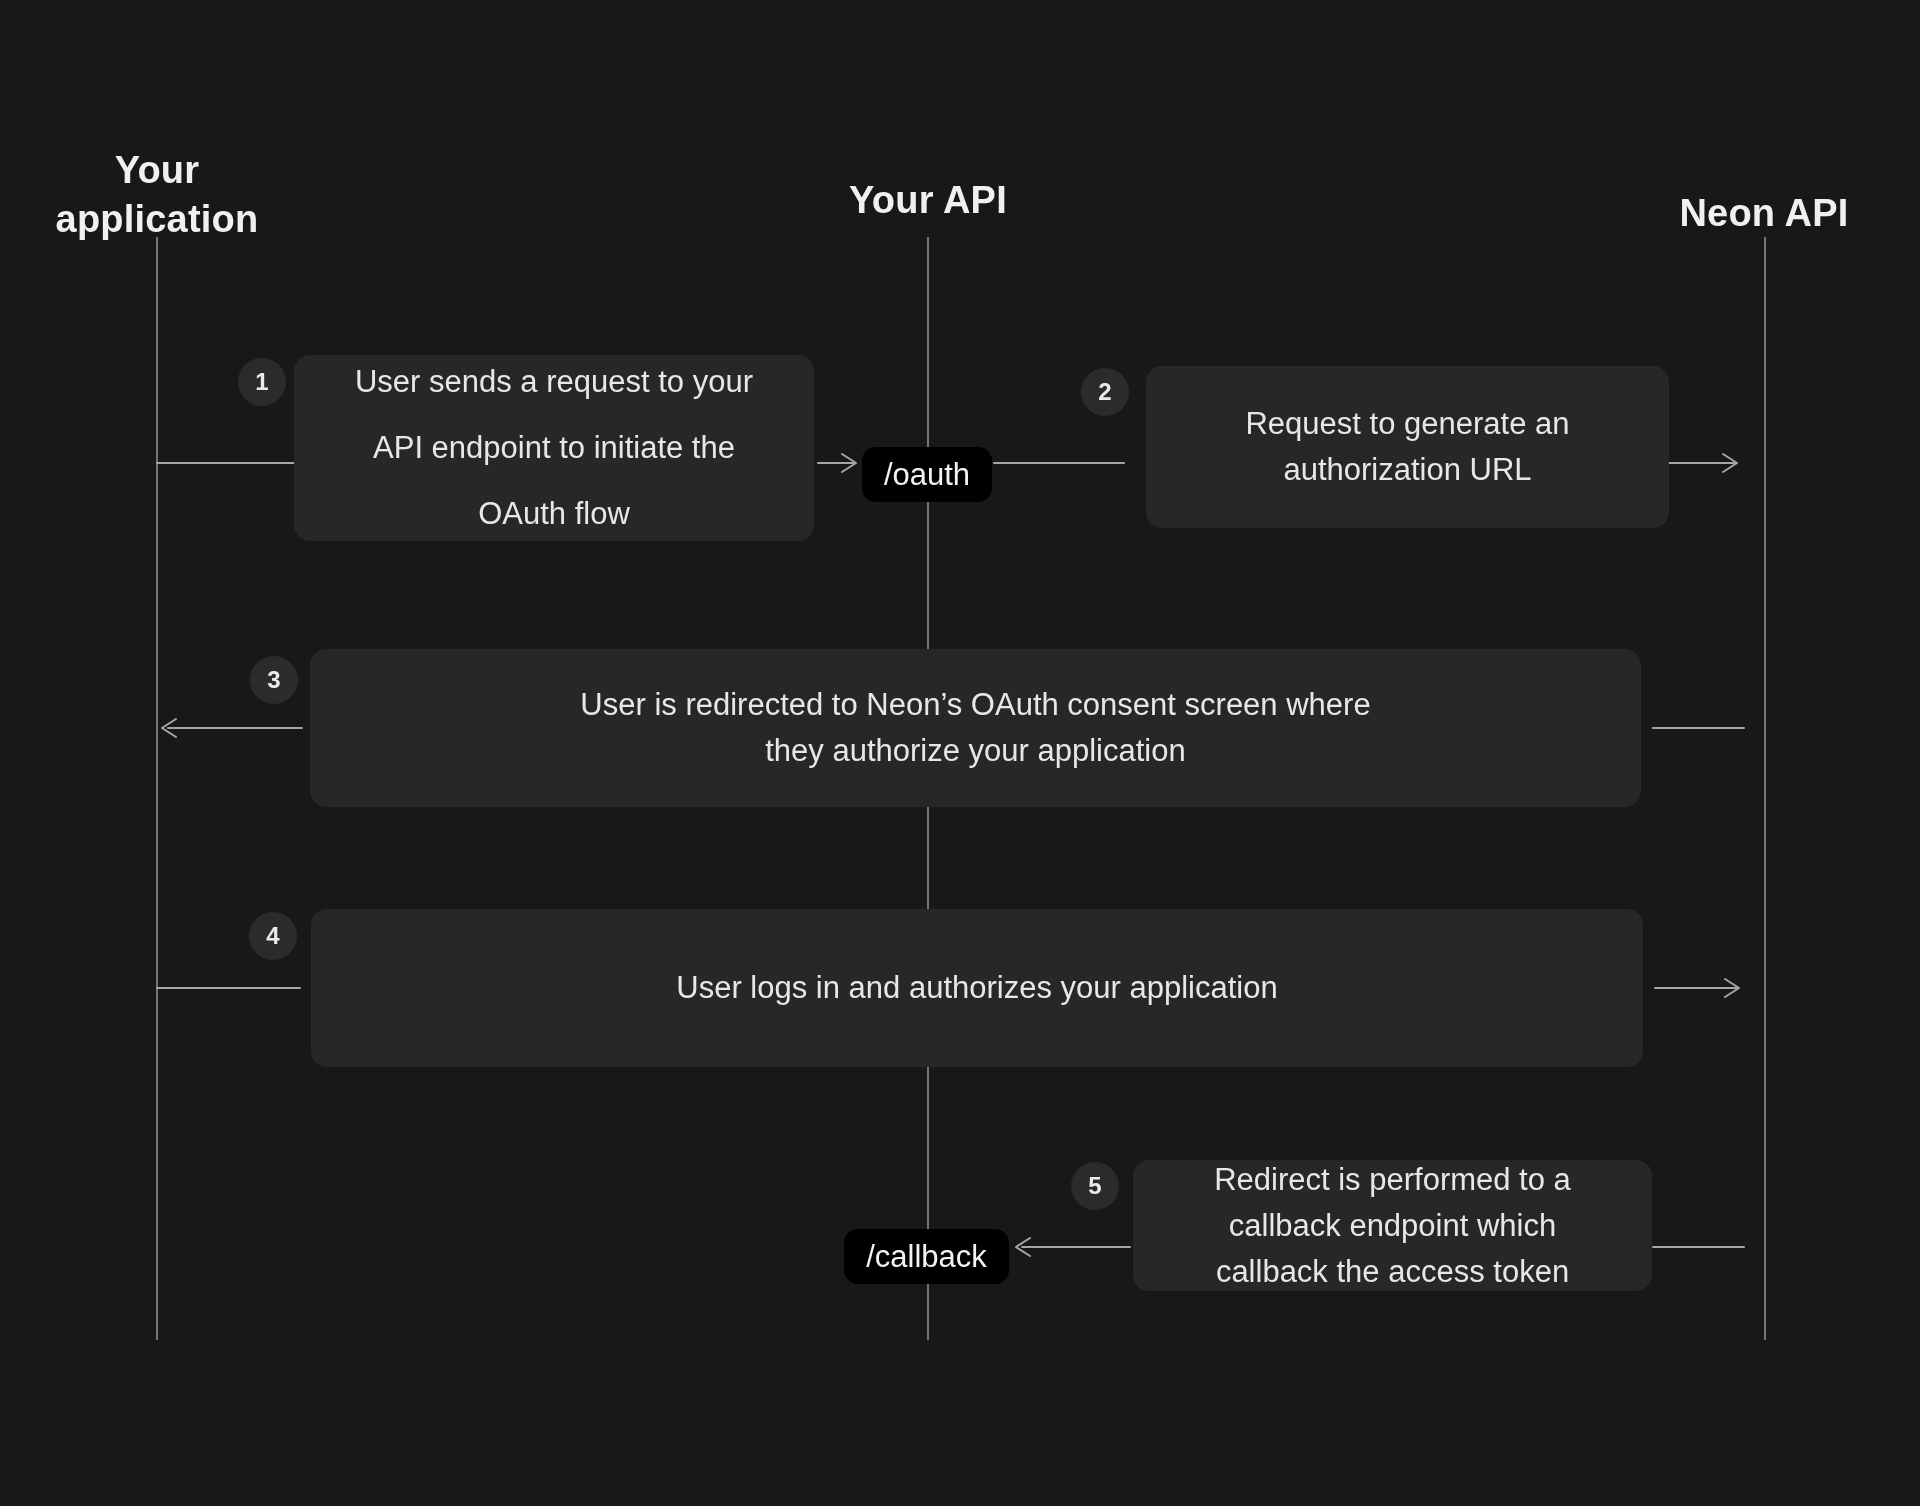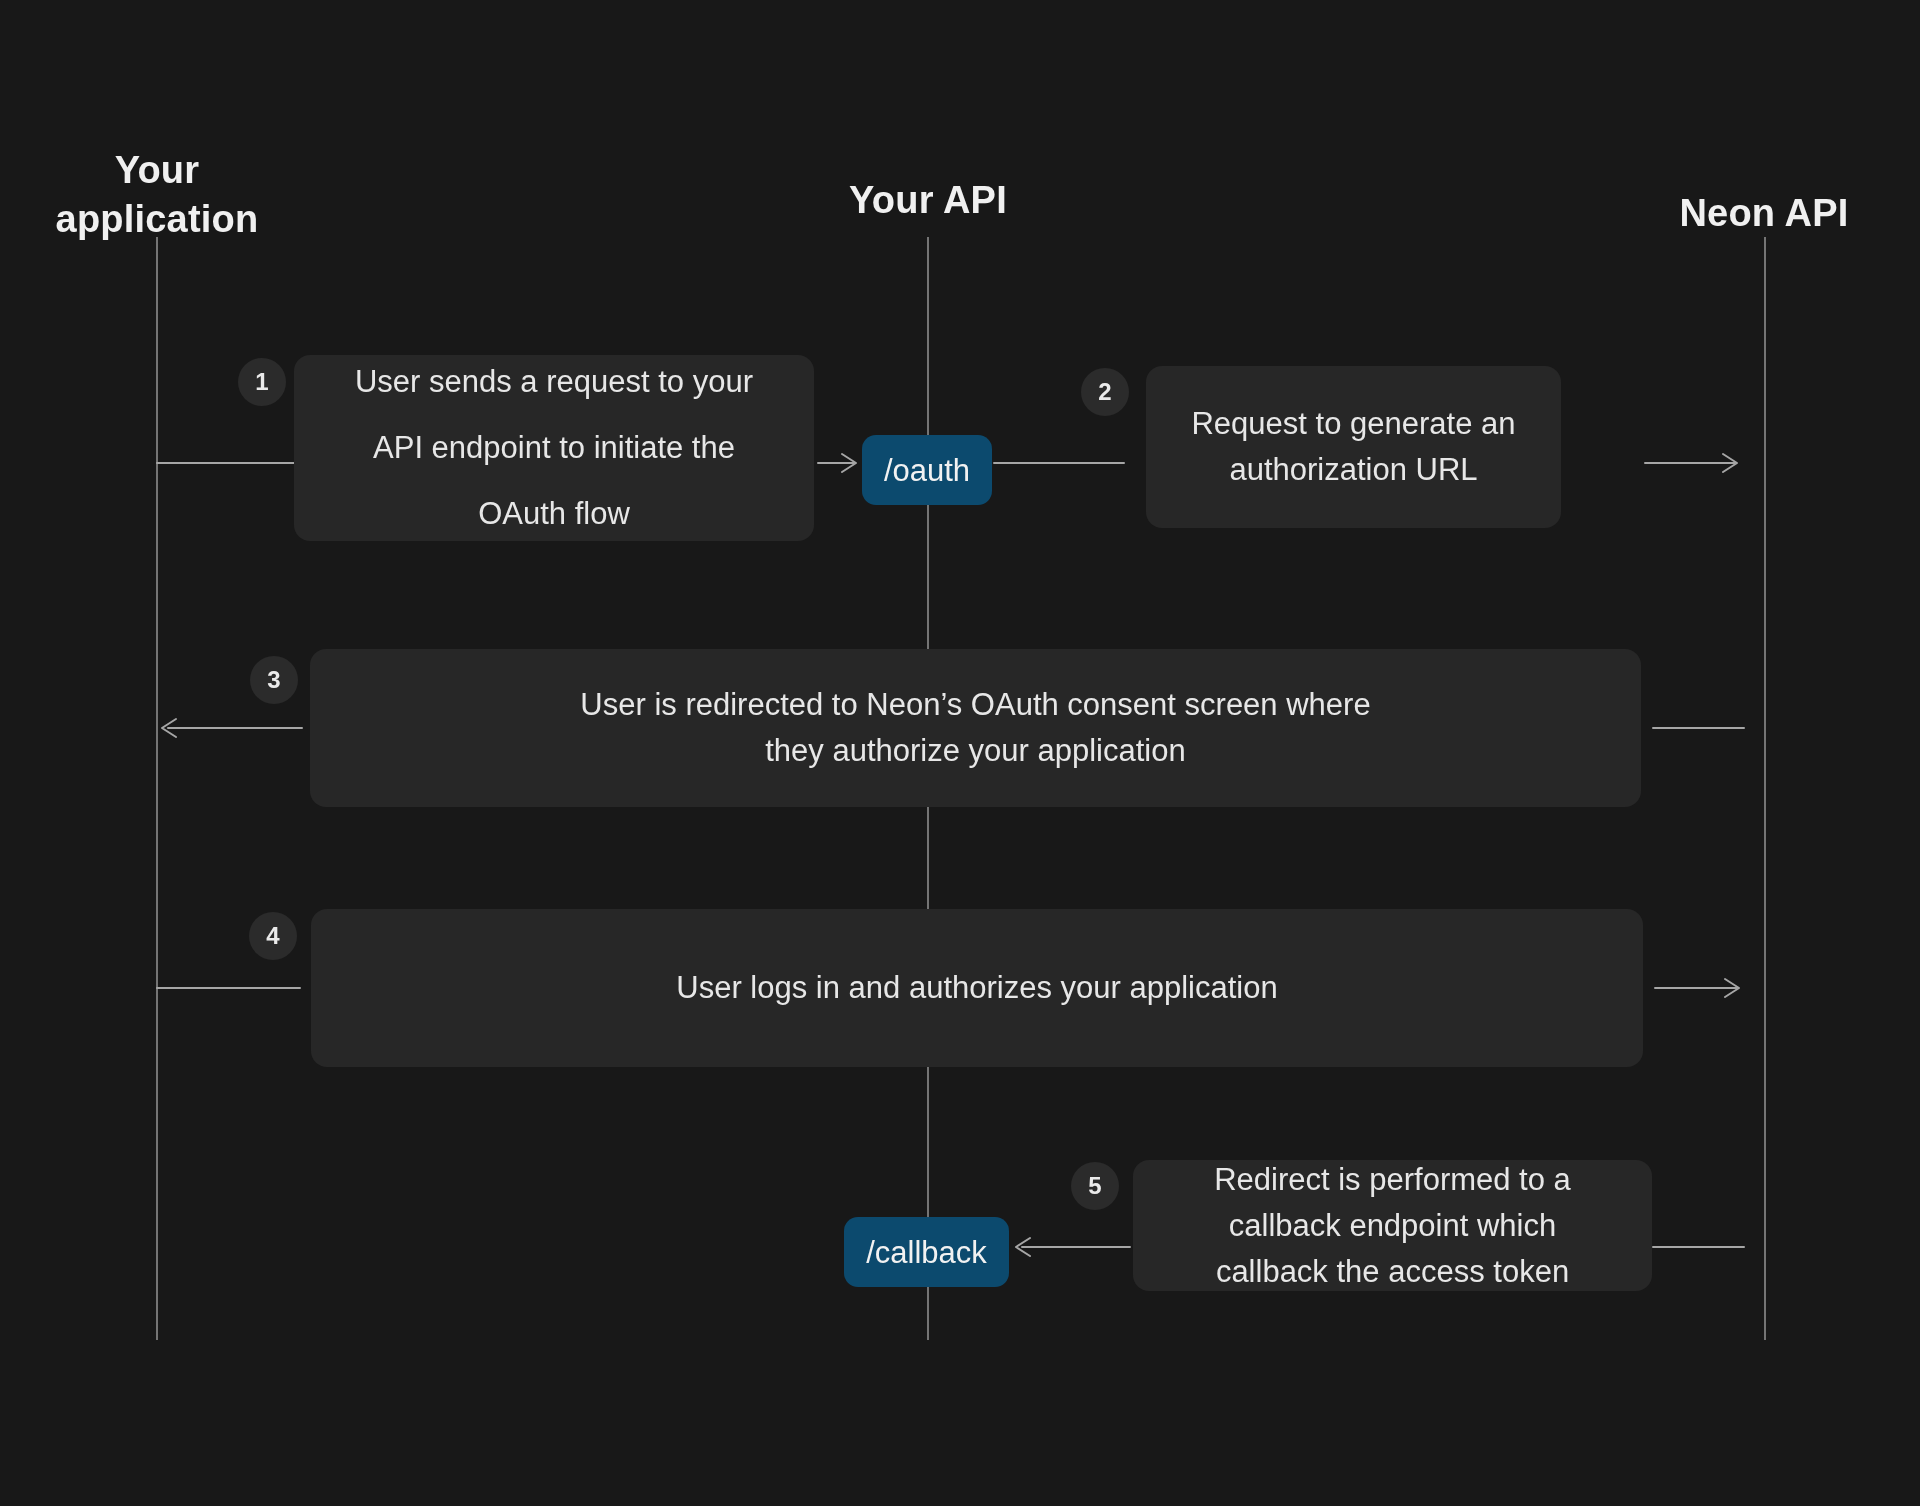--- a/index.html
+++ b/index.html
@@ -25,27 +25,27 @@
   .msg-box span{display:block;}
   .step-badge{
     position:absolute;z-index:4;
     width:48px;height:48px;border-radius:50%;
     background:#2b2b2b;color:#eaeaea;
     display:flex;align-items:center;justify-content:center;
     font-size:24px;font-weight:600;
   }
   .endpoint-pill{
     position:absolute;z-index:4;
-    height:70px;border-radius:14px;background:#0c4a6e;
+    height:55px;border-radius:14px;background:#000000;
     display:flex;align-items:center;justify-content:center;
-    color:#f2f2f2;font-size:31px;line-height:31px;
+    color:#f2f2f2;font-size:31px;line-height:31px;margin-top:12px;
   }
   
   .box-1{left:294px;top:355px;width:520px;height:186px;gap:20px;}
-  .box-2{left:1146px;top:366px;width:415px;height:162px;}
+  .box-2{left:1146px;top:366px;width:523px;height:162px;}
   .box-3{left:310px;top:649px;width:1331px;height:158px;}
   .box-4{left:311px;top:909px;width:1332px;height:158px;text-align:right;}
   .box-5{left:1133px;top:1160px;width:519px;height:131px;}
   
   .badge-1{left:238px;top:358px;}
   .badge-2{left:1081px;top:368px;}
   .badge-3{left:250px;top:656px;}
   .badge-4{left:249px;top:912px;}
   .badge-5{left:1071px;top:1162px;}
   

